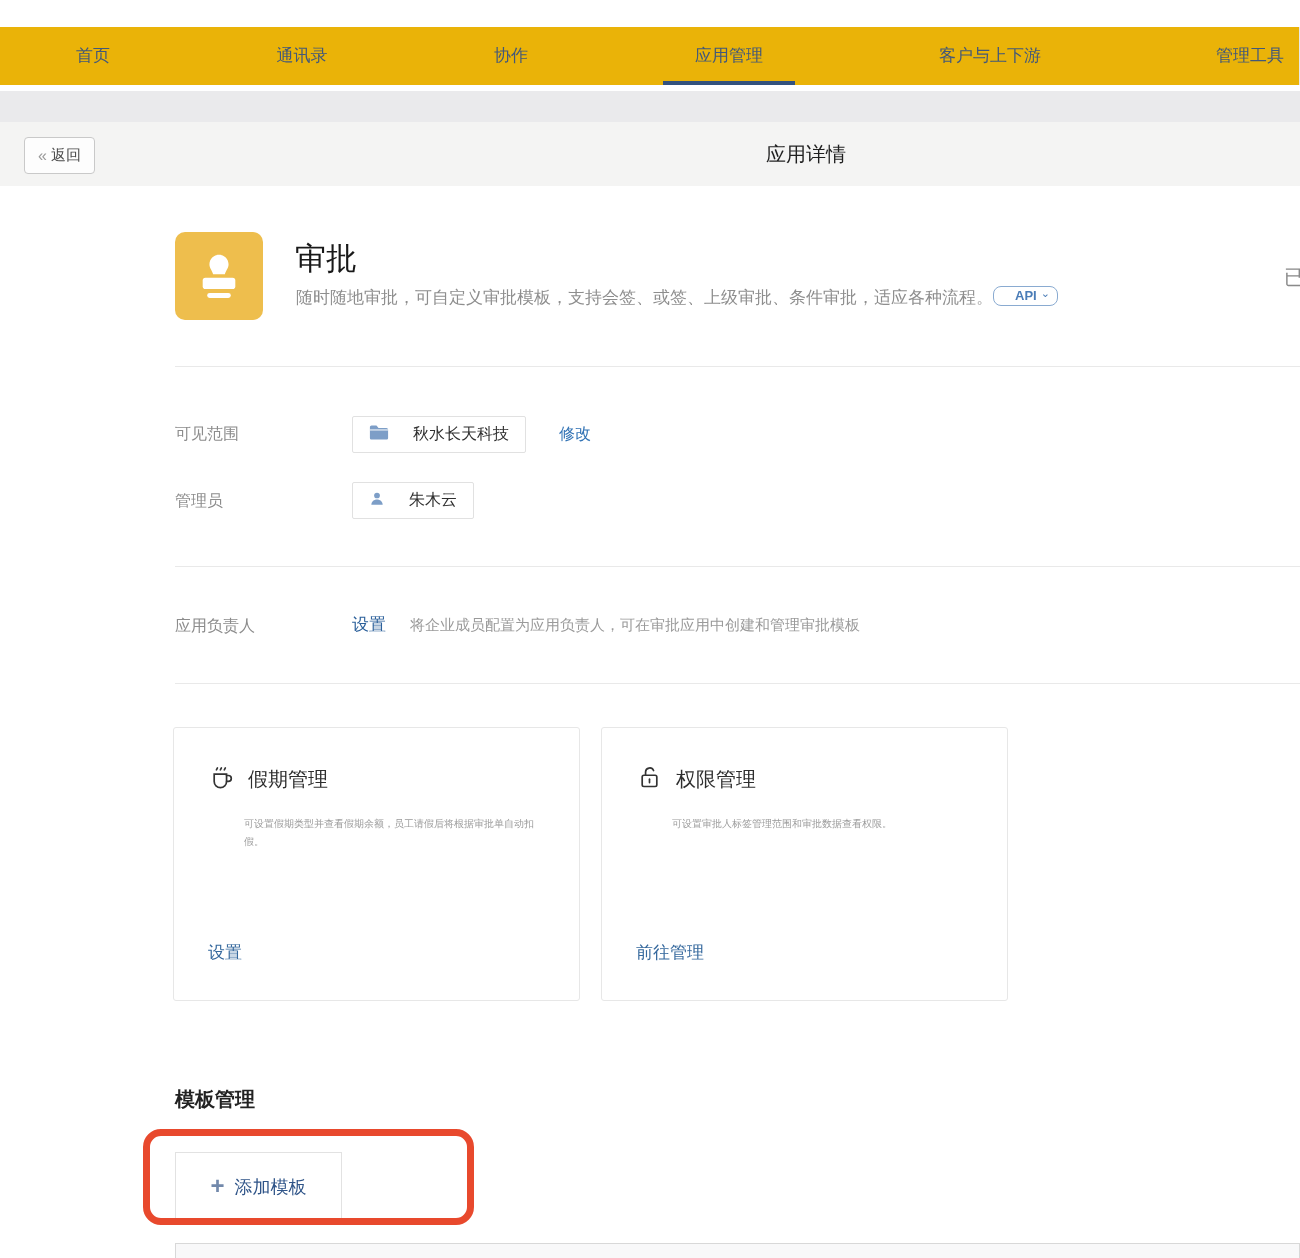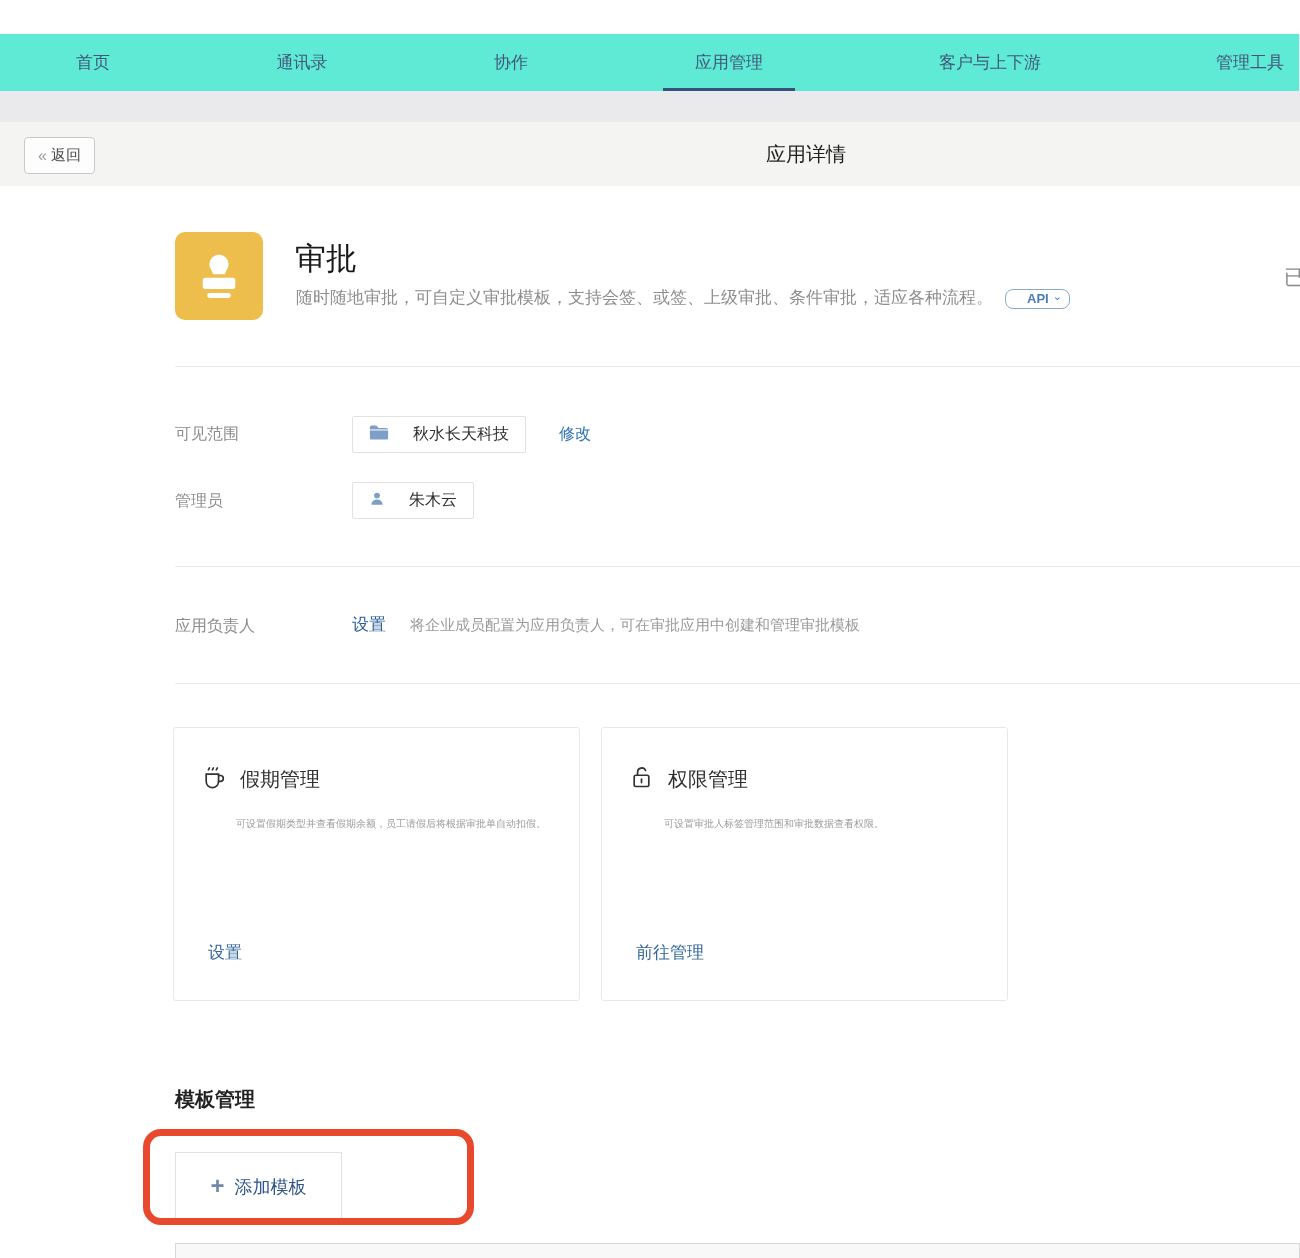--- a/index.html
+++ b/index.html
@@ -7,54 +7,54 @@
   body { font-family:"Liberation Sans","DejaVu Sans",sans-serif; }
   #page { position:relative; width:1300px; height:1258px; overflow:hidden; background:#fff; }
 
   
   .topbar { position:absolute; left:0; top:0; width:1300px; height:33px; background:#3e5a7e; overflow:hidden;margin-top:35px; }
   .brand { position:absolute; left:4px; top:-4px; display:flex; align-items:center; gap:6px; }
   .brand svg { display:block; }
   .brand-name { color:#c6cdd9; font-size:19px; letter-spacing:1px; }
 
   
-  .nav { position:absolute; left:0; top:34px; width:1300px; height:58px; background:#5eead4; border-right:1px solid #e8e8e8; }
+  .nav { position:absolute; left:0; top:27px; width:1300px; height:58px; background:#eab308; border-right:1px solid #e8e8e8; }
   .tab { position:absolute; top:0; height:58px; line-height:58px; transform:translateX(-50%); font-size:17px; color:#42587a; cursor:pointer; white-space:nowrap; }
   .tab-underline { position:absolute; bottom:0; width:132px; height:4px; background:#33527e; transform:translateX(-50%); }
 
   
   .band1 { position:absolute; left:0; top:91px; width:1300px; height:31px; background:#eaeaec; }
   .band2 { position:absolute; left:0; top:122px; width:1300px; height:64px; background:#f4f4f3; }
   .back-btn { position:absolute; left:24px; top:15px; width:71px; height:37px; background:#fdfdfd; border:1px solid #c9c9c9; border-radius:4px; display:flex; align-items:center; justify-content:center; gap:4px; cursor:pointer; }
   .back-chev { color:#9a9a9a; font-size:16px; }
   .back-label { color:#4b4b4b; font-size:15px;text-align:right; }
   .page-title { position:absolute; left:806px; top:19px; transform:translateX(-50%); font-size:20px; color:#1f1f1f; }
 
   
   .app-icon { position:absolute; left:175px; top:232px; width:88px; height:88px; background:#eebe4d; border-radius:10px; display:flex; align-items:center; justify-content:center; }
   .app-name { position:absolute; left:295px; top:238px; font-size:31px; color:#191919; }
-  .app-desc-row { position:absolute; left:296px; top:286px; display:flex; align-items:flex-end; gap:12px; }
+  .app-desc-row { position:absolute; left:296px; top:286px; display:flex; align-items:flex-start; }
   .app-desc { font-size:17px; color:#8e8e8e; white-space:nowrap; }
   .api-badge { display:inline-flex; align-items:center; gap:4px; border:1px solid #8aabd1; border-radius:8px; padding:1px 7px 2px 21px; color:#4a7cb7; font-size:13px; font-weight:bold; cursor:pointer; }
   .api-chev { font-size:11px; font-weight:normal; position:relative; top:-2px; }
   .status-partial { position:absolute; left:1284px; top:264px; font-size:20px; color:#8a8a8a; }
 
   .divider { position:absolute; left:175px; width:1125px; height:1px; background:#e9e9e9; }
 
   
   .field-label { position:absolute; left:175px; font-size:16px; color:#8c8c8c; }
   .chip { position:absolute; left:352px; height:37px; background:#fff; border:1px solid #e1e1e1; border-radius:2px; display:flex; align-items:center; gap:24px; padding:0 16px; font-size:16px; color:#2f2f2f; }
   .link { color:#3273b5; font-size:16px; cursor:pointer; }
   .row-action { position:absolute; }
   .owner-set { position:absolute; left:352px; top:613px; font-size:17px; color:#2d619b; cursor:pointer; }
   .owner-hint { position:absolute; left:410px; top:616px; font-size:15px; color:#9a9a9a; }
 
   
   .cards { position:absolute; left:173px; top:727px; display:flex; gap:21px; }
-  .card { width:407px; height:274px; background:#fff; border:1px solid #e7e7e7; border-radius:3px; padding:36px 26px; position:relative; flex:none; }
+  .card { width:407px; height:274px; background:#fff; border:1px solid #e7e7e7; border-radius:3px; padding:36px 34px; position:relative; flex:none; }
   .card-head { display:flex; align-items:center; gap:13px; }
   .card-title { font-size:20px; color:#2e2e2e; }
   .card-desc { margin-top:20px; font-size:10px; color:#9b9b9b; line-height:1.75;margin-left:36px; }
   .card-link { position:absolute; left:34px; bottom:36px; font-size:17px; color:#35689d; cursor:pointer; }
 
   
   .section-heading { position:absolute; left:175px; top:1086px; font-size:20px; font-weight:bold; color:#222; }
   .annotation { position:absolute; left:143px; top:1129px; width:331px; height:96px; border:7px solid #e8492d; border-radius:18px; pointer-events:none; }
   .add-btn { position:absolute; left:175px; top:1152px; width:167px; height:69px; background:#fff; border:1px solid #e2e2e2; display:flex; align-items:center; justify-content:center; gap:10px; cursor:pointer; }
   .add-plus { color:#7289ab; font-size:24px; font-weight:bold; line-height:1; position:relative; top:-1px; }

